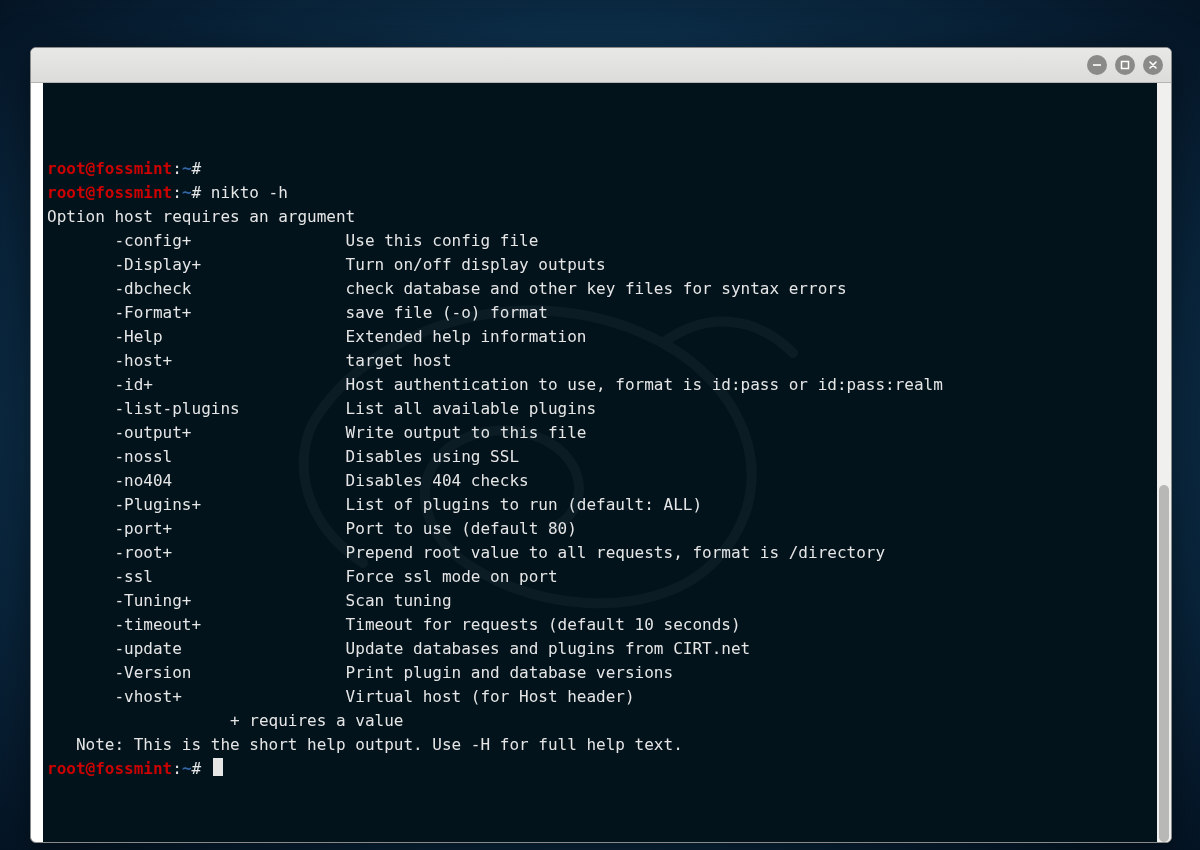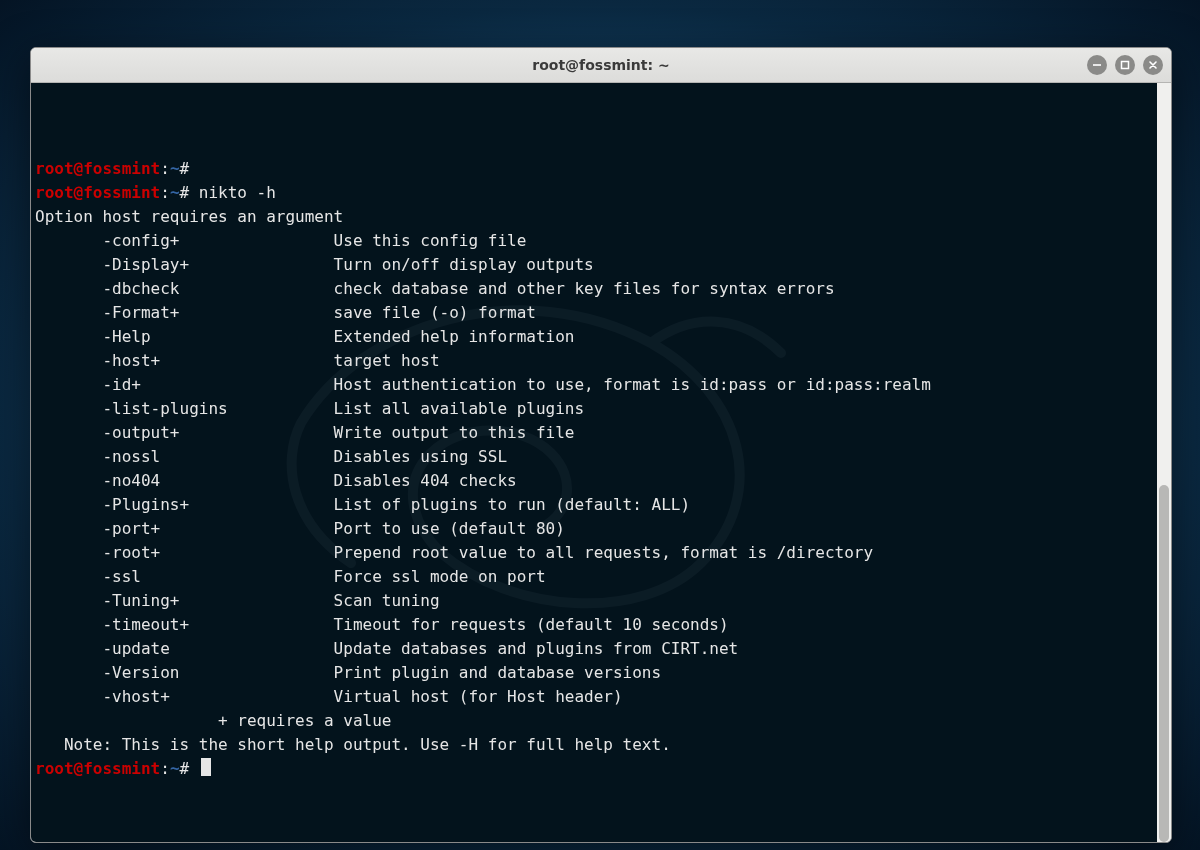--- a/index.html
+++ b/index.html
@@ -67,20 +67,21 @@
     align-items: center;
     justify-content: center;
     cursor: pointer;
   }
   .tb-btn svg { display:block; }
   .terminal-wrap {
     flex: 1 1 auto;
     display: flex;
     flex-direction: row;
     min-height: 0;
+    margin-left: 12px;
   }
   .terminal {
     flex: 1 1 auto;
     background: #03131c;
     color: #e6e6e6;
     font-size: 16px;
     line-height: 24px;
     padding: 2px 4px 4px 4px;
     white-space: pre;
     overflow: hidden;
@@ -119,21 +120,20 @@
     opacity: 0.05;
     pointer-events: none;
   }
 </style>
 </head>
 <body>
 
 <div class="desktop">
   <div class="window">
     <div class="titlebar">
-      <div class="titlebar-title">root@fossmint: ~</div>
       <div class="titlebar-controls">
         <div class="tb-btn">
           <svg width="10" height="10" viewBox="0 0 10 10">
               <rect x="1" y="4.2" width="8" height="1.6" fill="#fff"></rect>
             </svg>
         </div>
         <div class="tb-btn">
           <svg width="10" height="10" viewBox="0 0 10 10">
               <rect x="1.5" y="1.5" width="7" height="7" fill="none" stroke="#fff" stroke-width="1.5"></rect>
             </svg>

